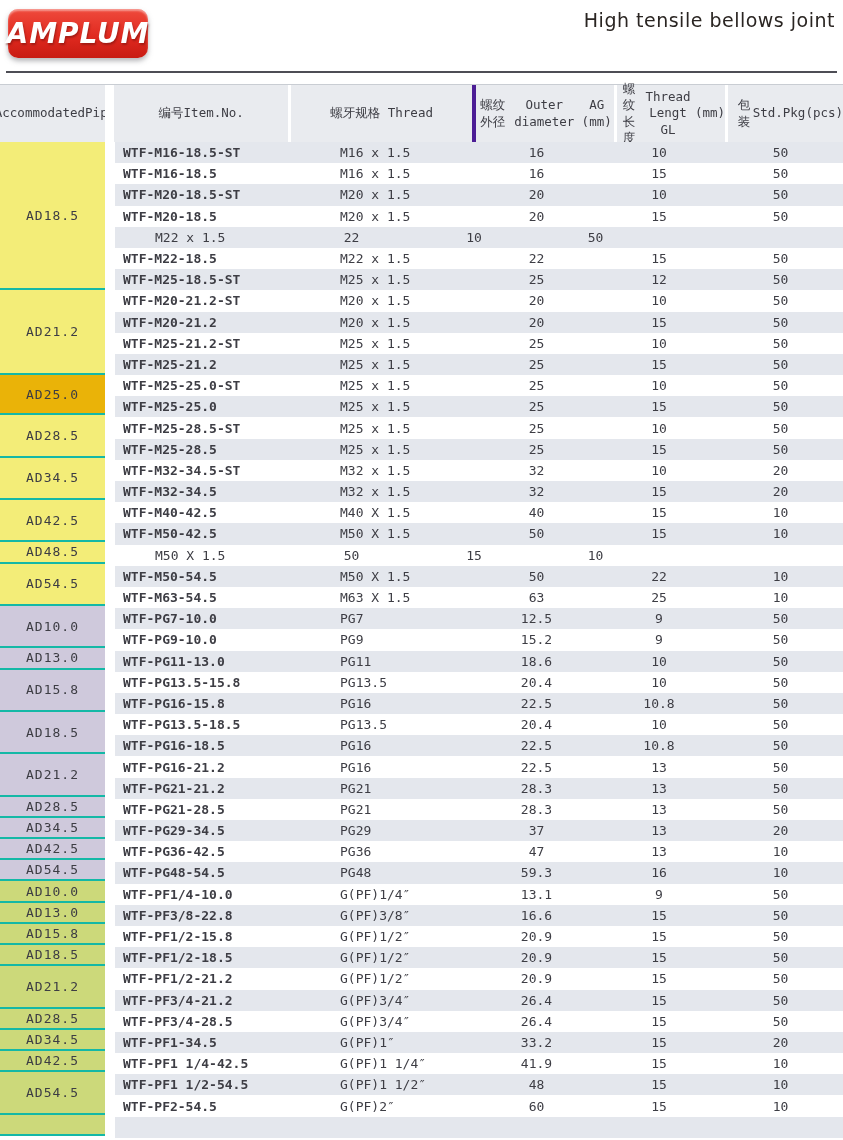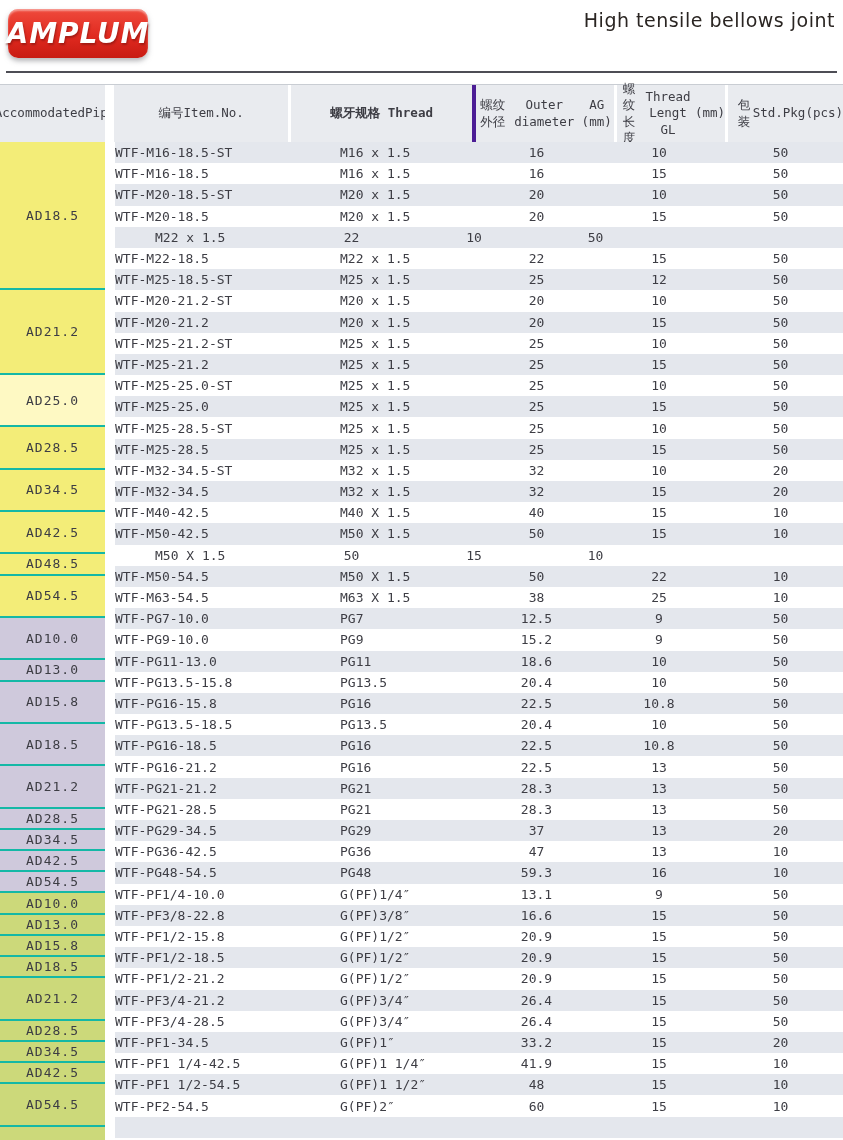--- a/index.html
+++ b/index.html
@@ -23,35 +23,35 @@
   
   .table { position:absolute; left:0; right:0; top:84px;
            font-family:"DejaVu Sans Mono", monospace; color:#3d3d44; }
   .thead { display:flex; height:58px; border-top:1px solid #c9cdd3; }
   .th { background:#e9ebef; display:flex; 
         align-items:center; justify-content:center;
         font-size:12.5px; line-height:1.3; text-align:center; }
   .th-pipe   { width:105px; }
   .th-gutter { width:10px; background:#fff; }
   .th-c2 { width:185px; }
-  .th-c3 { width:196px; border-left:3px solid #fff;font-weight:bold; }
+  .th-c3 { width:196px; border-left:3px solid #fff; }
   .th-c4 { width:151px; border-left:4px solid #4c1d95; }
   .th-c5 { width:118px; border-left:3px solid #fff; }
   .th-c6 { width:125px; border-left:3px solid #fff;padding-left:7px; }
 
   .tbody { display:flex; }
   .adcol { width:105px; }
   .adcell { display:flex; align-items:center; justify-content:center;
             font-size:13px; letter-spacing:1px; border-bottom:2px solid #14b8a6; }
   .rows { flex:1; margin-left:10px; }
   .trow { display:flex; height:21.2px; align-items:center; font-size:13px; }
   .trow.gray  { background:#e4e7ed; }
   .trow.white { background:#ffffff; }
   .tcell { height:100%; display:flex; align-items:center; }
-  .c-item   { width:185px;  justify-content:flex-start; }
+  .c-item   { width:185px; padding-left:8px;  justify-content:flex-start;font-weight:bold; }
   .c-thread { width:173px; padding-left:40px; justify-content:flex-start; }
   .c-od     { width:127px; justify-content:center; }
   .c-len    { width:118px; justify-content:center; }
   .c-pkg    { width:125px; justify-content:center; }
 </style>
 </head>
 <body>
 
 <div class="page">
 
@@ -94,21 +94,21 @@
         <div>包装</div>
         <div>Std.Pkg</div>
         <div>(pcs)</div>
       </div>
     </div>
 
     <div class="tbody">
       <div class="adcol">
           <div class="adcell" style="background: rgb(243, 237, 120); height: 148.4px;">AD18.5</div>
           <div class="adcell" style="background: rgb(243, 237, 120); height: 84.8px;">AD21.2</div>
-          <div class="adcell" style="background: #fef9c3; height: 52px;">AD25.0</div>
+          <div class="adcell" style="background: #eab308; height: 40px;">AD25.0</div>
           <div class="adcell" style="background: rgb(243, 237, 120); height: 42.4px;">AD28.5</div>
           <div class="adcell" style="background: rgb(243, 237, 120); height: 42.4px;">AD34.5</div>
           <div class="adcell" style="background: rgb(243, 237, 120); height: 42.4px;">AD42.5</div>
           <div class="adcell" style="background: rgb(243, 237, 120); height: 21.2px;">AD48.5</div>
           <div class="adcell" style="background: rgb(243, 237, 120); height: 42.4px;">AD54.5</div>
           <div class="adcell" style="background: rgb(207, 201, 220); height: 42.4px;">AD10.0</div>
           <div class="adcell" style="background: rgb(207, 201, 220); height: 21.2px;">AD13.0</div>
           <div class="adcell" style="background: rgb(207, 201, 220); height: 42.4px;">AD15.8</div>
           <div class="adcell" style="background: rgb(207, 201, 220); height: 42.4px;">AD18.5</div>
           <div class="adcell" style="background: rgb(207, 201, 220); height: 42.4px;">AD21.2</div>
@@ -269,21 +269,21 @@
           <div class="trow gray">
             <div class="tcell c-item">WTF-M50-54.5</div>
             <div class="tcell c-thread">M50 X 1.5</div>
             <div class="tcell c-od">50</div>
             <div class="tcell c-len">22</div>
             <div class="tcell c-pkg">10</div>
           </div>
           <div class="trow white">
             <div class="tcell c-item">WTF-M63-54.5</div>
             <div class="tcell c-thread">M63 X 1.5</div>
-            <div class="tcell c-od">38</div>
+            <div class="tcell c-od">63</div>
             <div class="tcell c-len">25</div>
             <div class="tcell c-pkg">10</div>
           </div>
           <div class="trow gray">
             <div class="tcell c-item">WTF-PG7-10.0</div>
             <div class="tcell c-thread">PG7</div>
             <div class="tcell c-od">12.5</div>
             <div class="tcell c-len">9</div>
             <div class="tcell c-pkg">50</div>
           </div>

